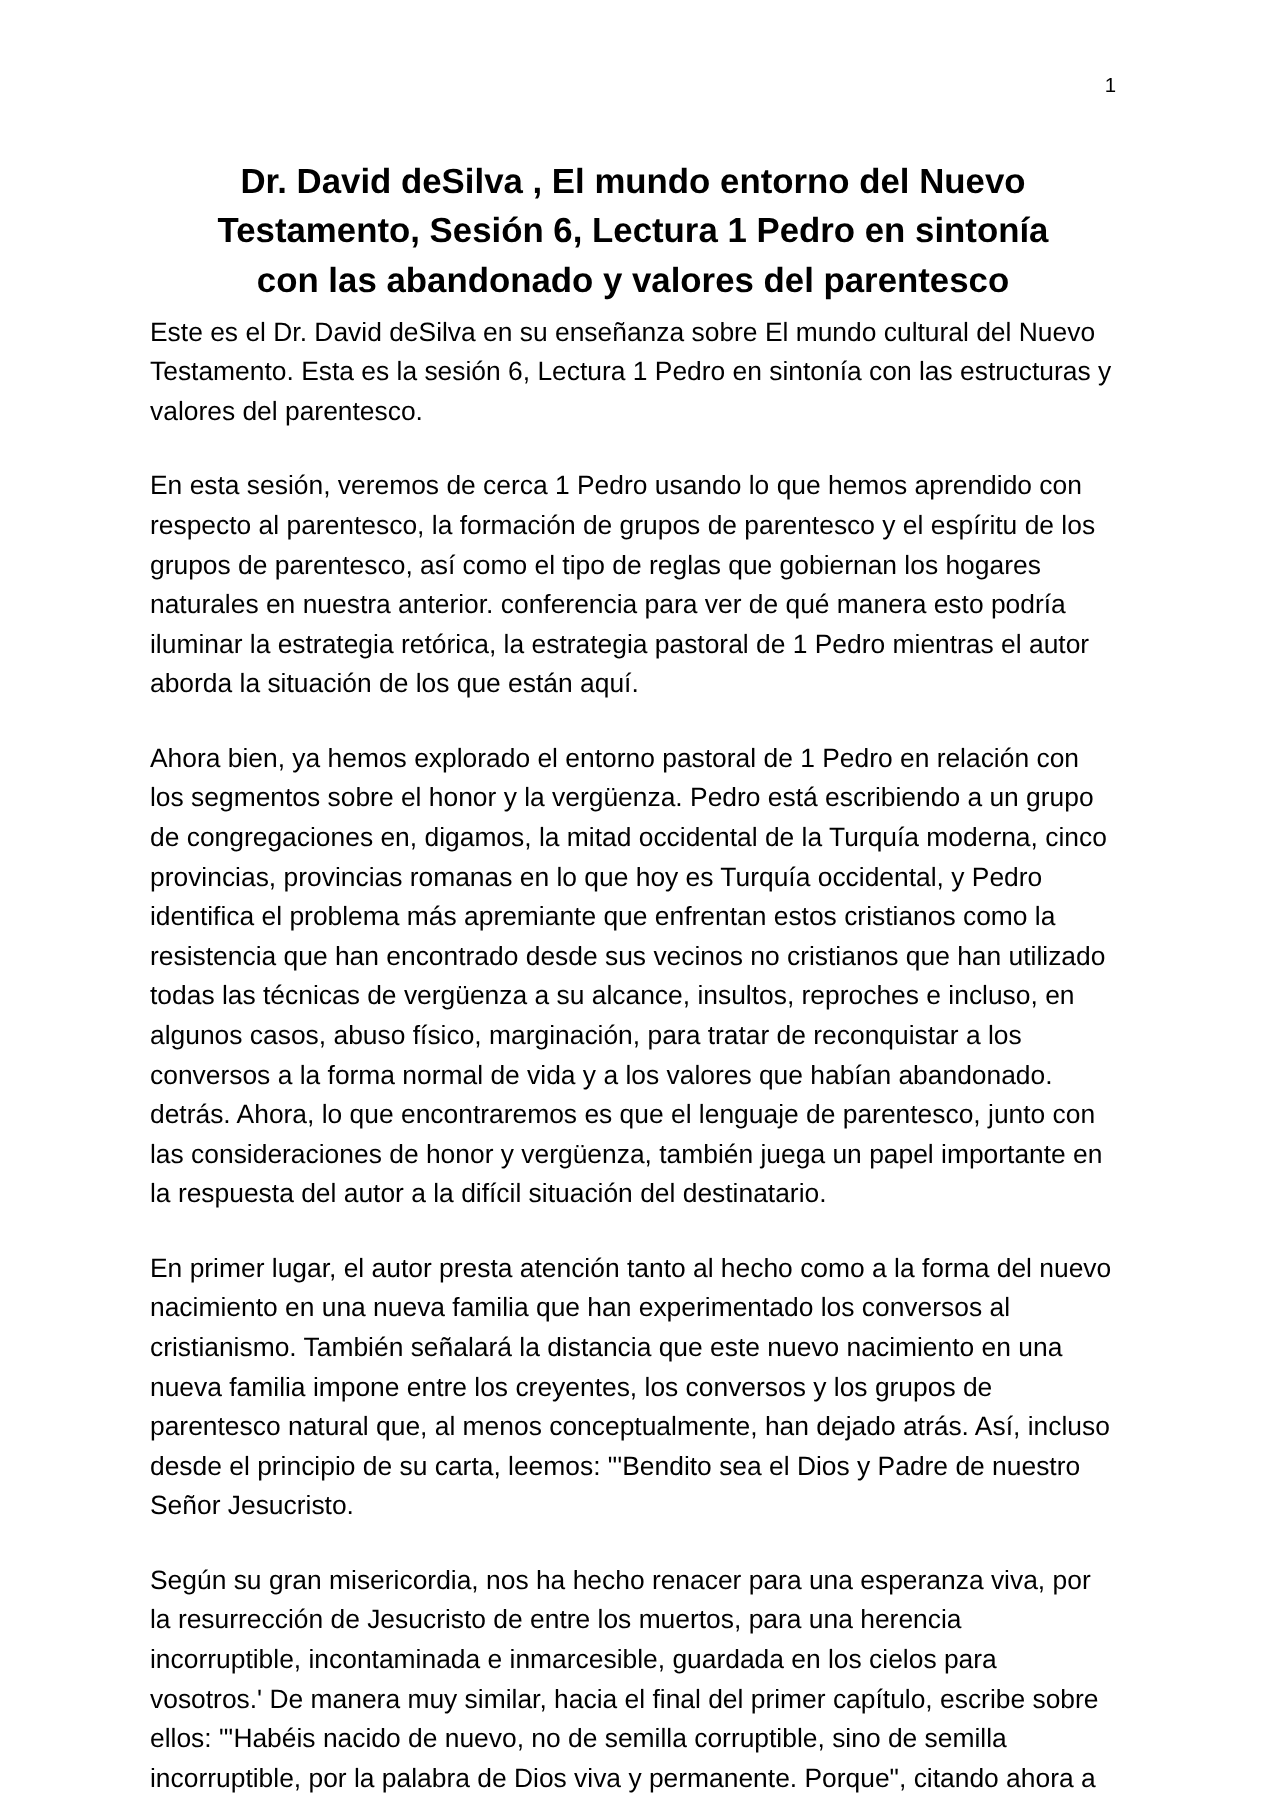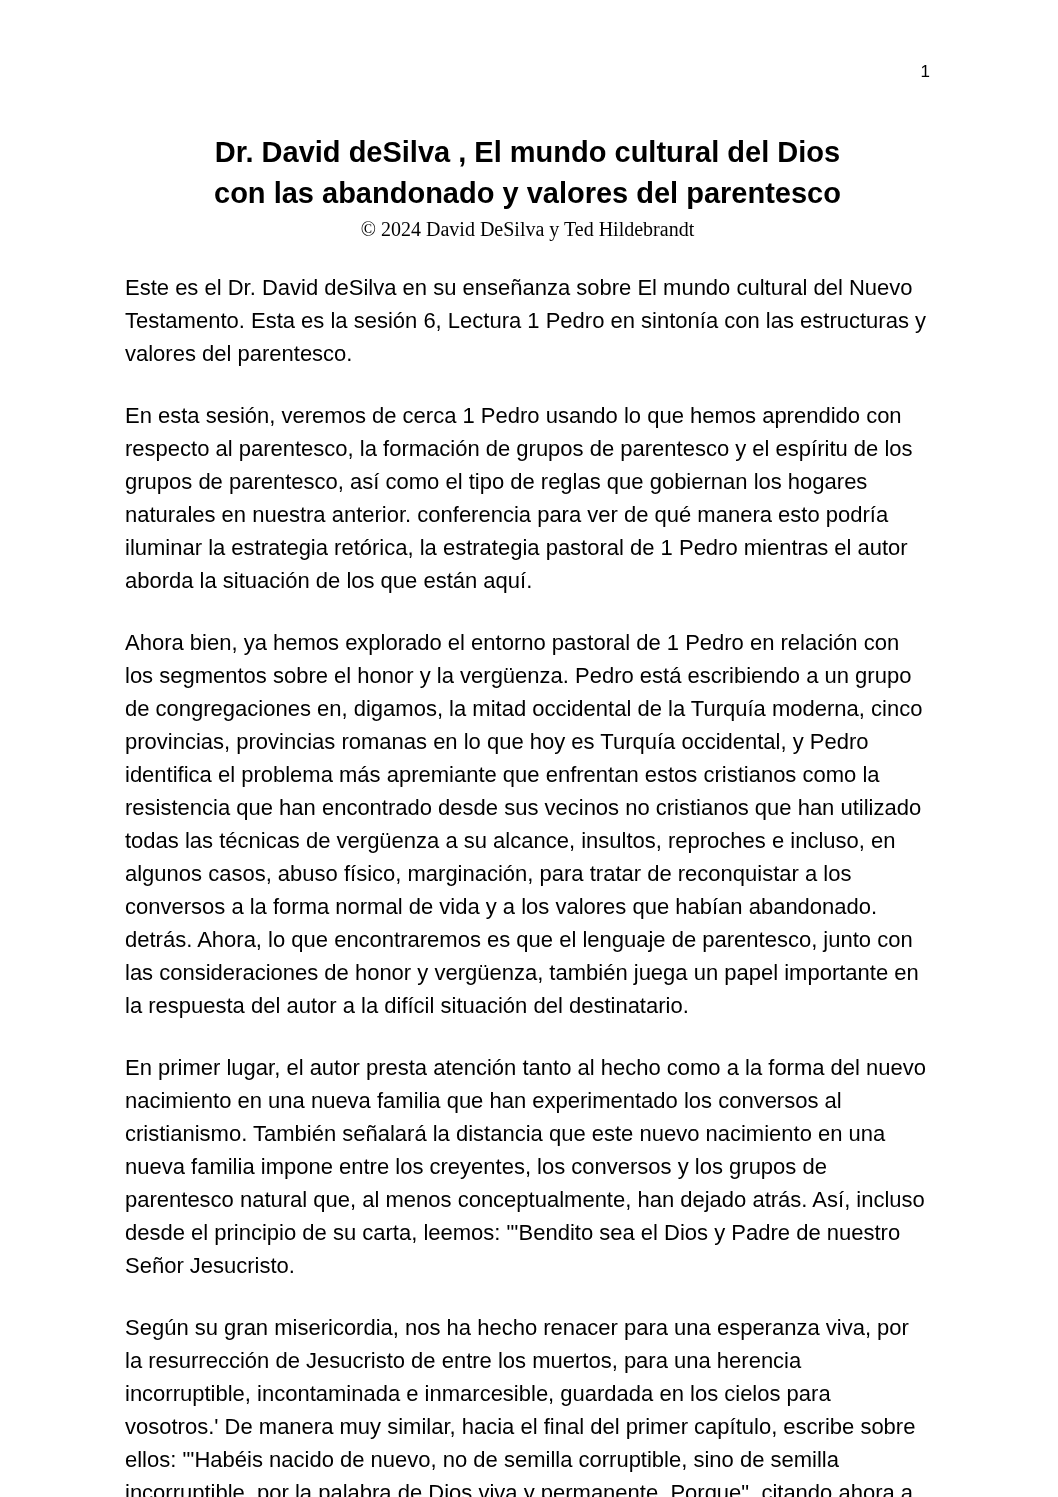--- a/index.html
+++ b/index.html
@@ -50,25 +50,25 @@
   }
 </style>
 </head>
 <body>
 
 <div class="page">
 
   <div class="page-number">1</div>
 
   <h1 class="title">
-    <span class="title-line">Dr. David deSilva , El mundo cultural del Dios</span>
+    <span class="title-line">Dr. David deSilva , El mundo entorno del Nuevo</span>
+    <span class="title-line">Testamento, Sesión 6, Lectura 1 Pedro en sintonía</span>
     <span class="title-line">con las abandonado y valores del parentesco</span>
   </h1>
 
-  <div class="copyright">© 2024 David DeSilva y Ted Hildebrandt</div>
 
   <div class="body-text">
     <p>Este es el Dr. David deSilva en su enseñanza sobre El mundo cultural del Nuevo Testamento. Esta es la sesión 6, Lectura 1 Pedro en sintonía con las estructuras y valores del parentesco.</p>
     <p>En esta sesión, veremos de cerca 1 Pedro usando lo que hemos aprendido con respecto al parentesco, la formación de grupos de parentesco y el espíritu de los grupos de parentesco, así como el tipo de reglas que gobiernan los hogares naturales en nuestra anterior. conferencia para ver de qué manera esto podría iluminar la estrategia retórica, la estrategia pastoral de 1 Pedro mientras el autor aborda la situación de los que están aquí.</p>
     <p>Ahora bien, ya hemos explorado el entorno pastoral de 1 Pedro en relación con los segmentos sobre el honor y la vergüenza. Pedro está escribiendo a un grupo de congregaciones en, digamos, la mitad occidental de la Turquía moderna, cinco provincias, provincias romanas en lo que hoy es Turquía occidental, y Pedro identifica el problema más apremiante que enfrentan estos cristianos como la resistencia que han encontrado desde sus vecinos no cristianos que han utilizado todas las técnicas de vergüenza a su alcance, insultos, reproches e incluso, en algunos casos, abuso físico, marginación, para tratar de reconquistar a los conversos a la forma normal de vida y a los valores que habían abandonado. detrás. Ahora, lo que encontraremos es que el lenguaje de parentesco, junto con las consideraciones de honor y vergüenza, también juega un papel importante en la respuesta del autor a la difícil situación del destinatario.</p>
     <p>En primer lugar, el autor presta atención tanto al hecho como a la forma del nuevo nacimiento en una nueva familia que han experimentado los conversos al cristianismo. También señalará la distancia que este nuevo nacimiento en una nueva familia impone entre los creyentes, los conversos y los grupos de parentesco natural que, al menos conceptualmente, han dejado atrás. Así, incluso desde el principio de su carta, leemos: "'Bendito sea el Dios y Padre de nuestro Señor Jesucristo.</p>
     <p>Según su gran misericordia, nos ha hecho renacer para una esperanza viva, por la resurrección de Jesucristo de entre los muertos, para una herencia incorruptible, incontaminada e inmarcesible, guardada en los cielos para vosotros.' De manera muy similar, hacia el final del primer capítulo, escribe sobre ellos: "'Habéis nacido de nuevo, no de semilla corruptible, sino de semilla incorruptible, por la palabra de Dios viva y permanente. Porque", citando ahora a Isaías , "'toda carne es como la hierba, y</p>
   </div>
 
 </div>

